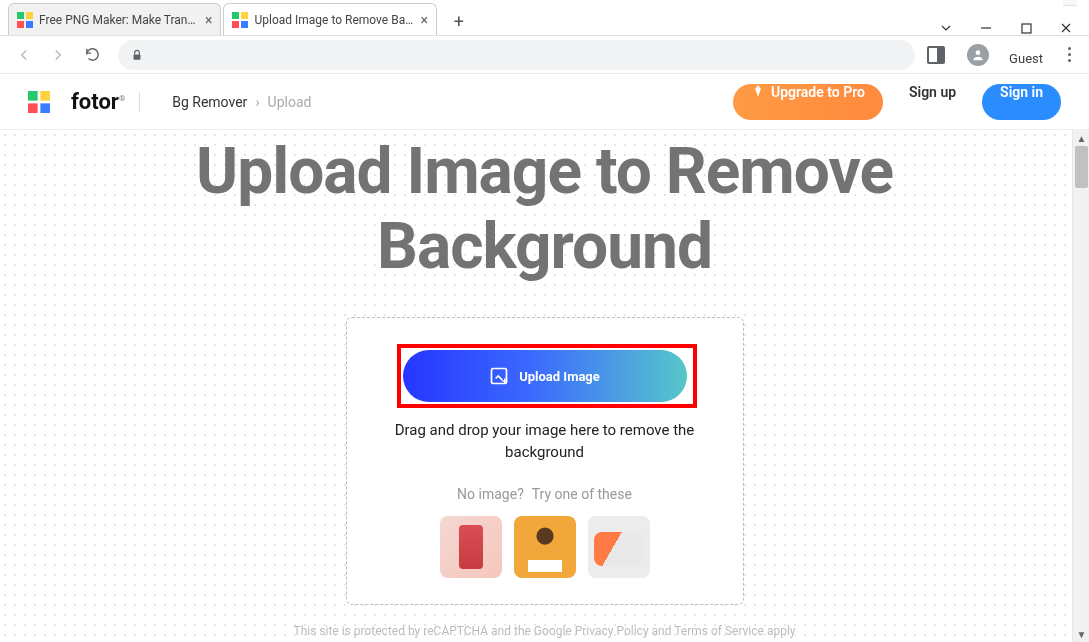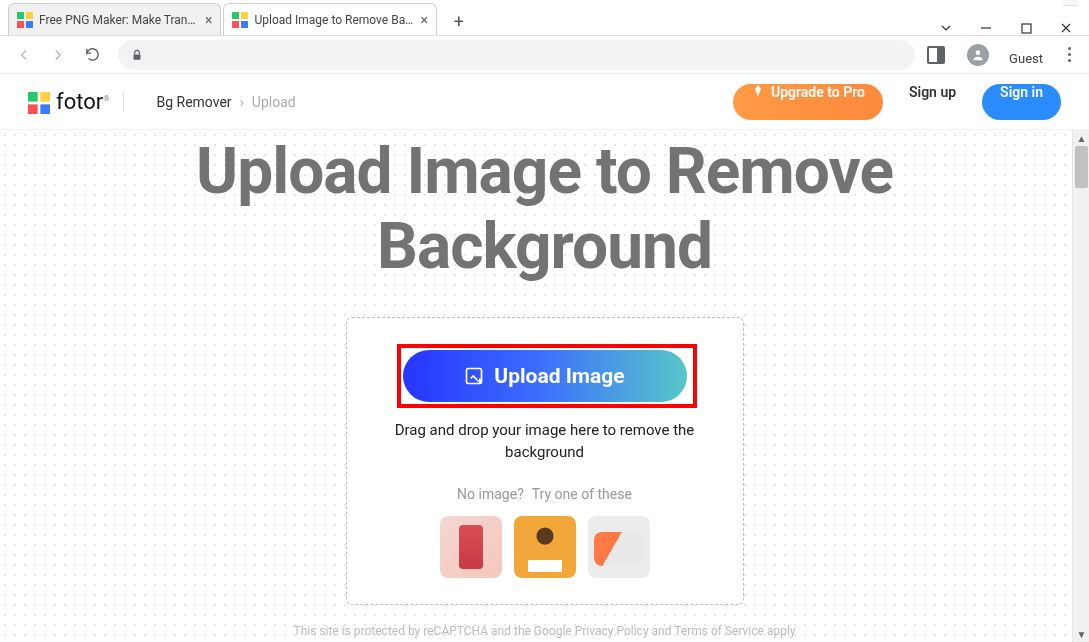--- a/index.html
+++ b/index.html
@@ -19,38 +19,38 @@
 .navicon.disabled{color:#bbb}
 .urlbox{flex:1;height:30px;background:#f1f3f4;border-radius:15px;display:flex;align-items:center;padding:0 12px;margin:0 6px}
 .urlbox .lock{width:14px;height:14px;margin-right:8px;color:#666}
 .urltext{font-size:14px;color:#5f6368;white-space:nowrap}
 .urltext .domain{color:#202124}
 .avatar-pill{display:flex;align-items:flex-end;gap:20px;font-size:13px;color:#3c4043;cursor:pointer;padding:0 6px}
 .avatar-pill .ava{width:22px;height:22px;border-radius:50%;background:#9aa0a6;display:flex;align-items:center;justify-content:center}
 .kebab{width:20px;display:flex;flex-direction:column;align-items:center;gap:3px;cursor:pointer;margin-left:4px}
 .kebab span{width:3px;height:3px;border-radius:50%;background:#5f6368}
 .appheader{height:56px;display:flex;align-items:center;padding:0 28px;border-bottom:1px solid #f0f0f0}
-.logo{display:flex;align-items:flex-end;gap:6px;font-weight:400;font-size:22px;color:#111}
+.logo{display:flex;align-items:center;gap:21px;font-weight:700;font-size:22px;color:#111}
 .logo-icon{width:22px;height:22px}
 .reg{font-size:8px;vertical-align:super;color:#888}
 .crumbs{display:flex;align-items:center;margin-left:18px;font-size:14px;color:#333}
 .crumb-sep{margin:0 8px;color:#aaa}
 .crumb-inactive{color:#aaa}
 .spacer{flex:1}
 .pill{height:36px;border-radius:18px;display:flex;align-items:flex-start;padding:0 18px;font-size:14px;font-weight:600;cursor:pointer}
 .upgrade{background:linear-gradient(90deg,#ff9a44,#ff8a3d);color:#fff;gap:6px}
 .signup{background:none;color:#333;margin:0 8px}
 .signin{background:#2a8cff;color:#fff}
 .page{position:relative;height:calc(642px - 36px - 38px - 56px);overflow:hidden}
 .dotbg{position:absolute;inset:0;background:#fff;background-image:radial-gradient(#e6e6e6 1px,transparent 1px);background-size:10px 10px}
 .hero{position:relative;text-align:center;padding-top:4px}
 .hero h1{font-family:Poppins,Arial,sans-serif;font-size:64px;font-weight:700;color:#737373;line-height:1.15;letter-spacing:-1px}
 .dropbox{position:relative;width:398px;margin:34px auto 0;background:#fff;border:1px dashed #bcbcbc;border-radius:6px;padding:28px 24px 26px;text-align:center}
 .highlight{position:absolute;left:50px;top:26px;width:300px;height:64px;border:4px solid #ff0000;pointer-events:none}
-.upbtn{width:284px;height:52px;border-radius:26px;background:linear-gradient(90deg,#2735ff 0%,#3b6bff 46%,#57c7c9 100%);display:flex;align-items:center;justify-content:center;gap:10px;color:#fff;font-weight:700;font-size:21px;margin:4px auto 18px;cursor:pointer}
+.upbtn{width:284px;height:52px;border-radius:26px;background:linear-gradient(90deg,#2735ff 0%,#3b6bff 46%,#57c7c9 100%);display:flex;align-items:center;justify-content:center;gap:10px;color:#fff;font-weight:700;font-size:13px;margin:4px auto 18px;cursor:pointer}
 .dropt{font-size:15px;color:#222;line-height:1.45;margin-bottom:22px}
 .noimg{font-size:14px;color:#999;margin-bottom:14px}
 .noimg span:first-child{margin-right:8px}
 .samples{display:flex;justify-content:center;gap:12px}
 .sample{width:62px;height:62px;border-radius:8px;cursor:pointer}
 .s1{background:linear-gradient(135deg,#f4d7d2,#f6c7bb)}
 .s2{background:#f2a73b}
 .s3{background:#ececec}
 .s1::after,.s3::after{content:"";display:block;width:100%;height:100%}
 .s2-inner{width:36px;height:46px;margin:10px auto 0;background:radial-gradient(circle at 50% 22%,#5a3a1f 0 8px,transparent 9px),linear-gradient(#fff,#fff) center 34px/34px 20px no-repeat}

